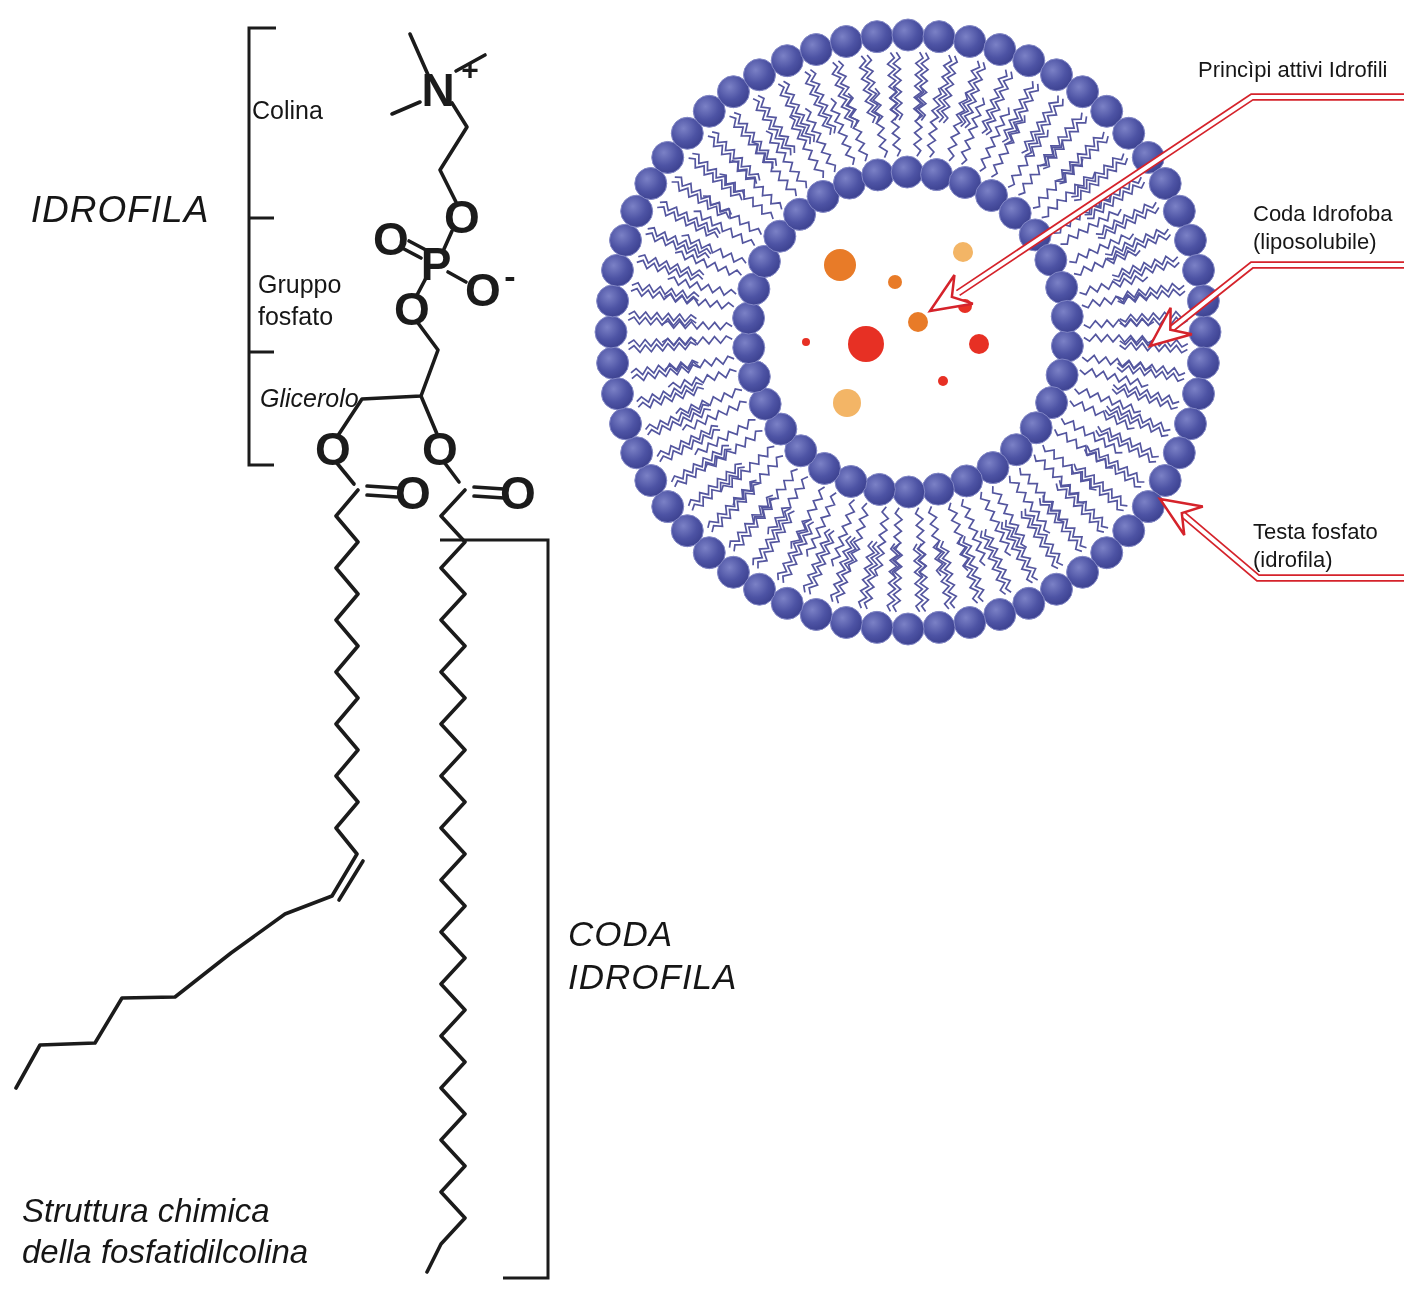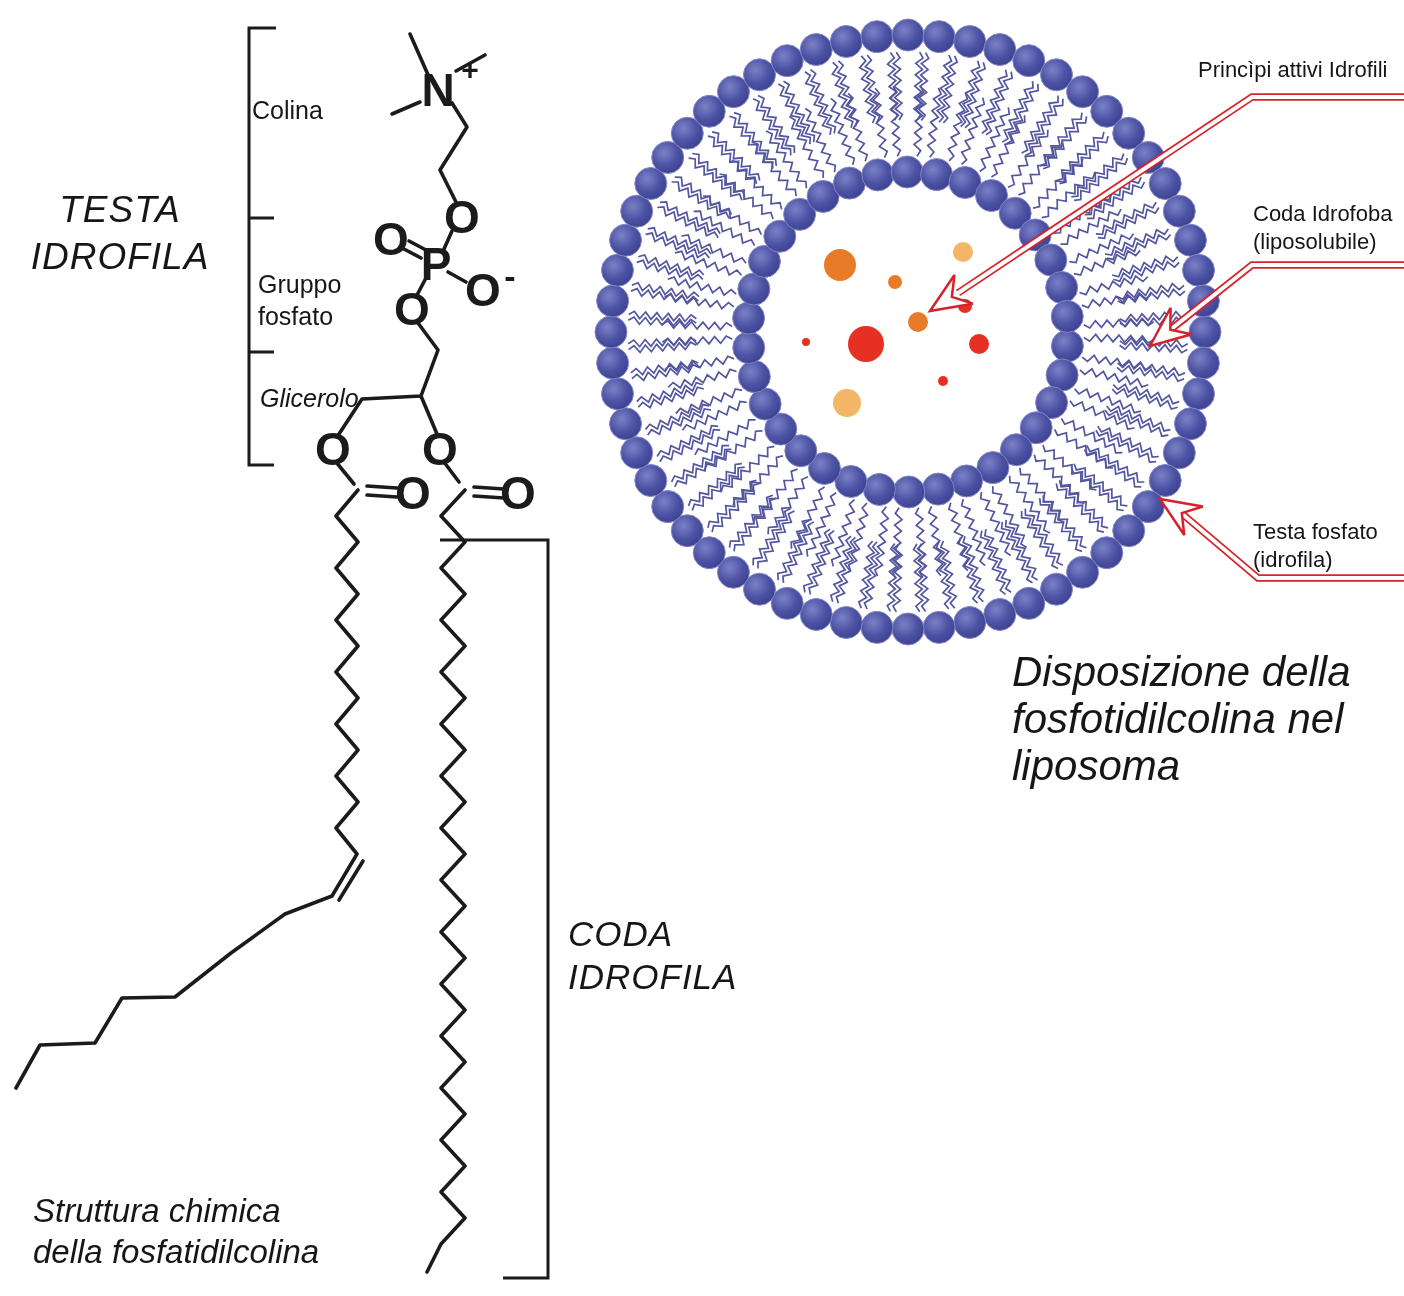--- a/index.html
+++ b/index.html
@@ -10,21 +10,21 @@
     font-family:"Liberation Sans", sans-serif;
     color:#161616;
     overflow:hidden;
   }
   svg{position:absolute;left:0;top:0;}
   .lbl{position:absolute;white-space:nowrap;}
   .italic{font-style:italic;}
   .sec-head{font-size:37px;line-height:47px;text-align:center;letter-spacing:1px;}
   .chem-lbl{font-size:25px;line-height:32px;}
   .sec-tail{font-size:35px;line-height:43px;letter-spacing:1px;margin-top:30px;}
-  .caption-sm{font-size:33px;line-height:41px;margin-left:11px;}
+  .caption-sm{font-size:33px;line-height:41px;}
   .caption-lg{font-size:42px;line-height:47px;}
   .anno{font-size:22px;line-height:28px;}
 </style>
 </head>
 <body>
 
 <div id="canvas">
 
   <svg id="chem-svg" width="600" height="1296" viewBox="0 0 600 1296">
     <g stroke="#1b1b1b" stroke-width="3.6" fill="none" stroke-linecap="round" stroke-linejoin="round">
@@ -400,21 +400,20 @@
         <polyline points="1404,265 1252,265 1170,330" fill="none" stroke="#d5232b" stroke-width="7.5" stroke-linejoin="miter"></polyline>
         <polyline points="1404,265 1252,265 1170,330 1170.3025890455187,329.75792876358497" fill="none" stroke="#ffffff" stroke-width="4" stroke-linejoin="miter"></polyline>
         <path d="M1150,346 L1170.6149365692959,307.73742833729153 L1170.3025890455187,329.75792876358497 L1191.8545681861465,334.28696785835456 Z" fill="#ffffff" stroke="#d5232b" stroke-width="2.5" stroke-linejoin="miter"></path>
         <polyline points="1404,578 1258,578 1180,512" fill="none" stroke="#d5232b" stroke-width="7.5" stroke-linejoin="miter"></polyline>
         <polyline points="1404,578 1258,578 1180,512 1181.7995340238165,513.1696971154807" fill="none" stroke="#ffffff" stroke-width="4" stroke-linejoin="miter"></polyline>
         <path d="M1160,499 L1202.8025466121476,506.54599254670575 L1181.7995340238165,513.1696971154807 L1184.2729426919036,535.0530755009274 Z" fill="#ffffff" stroke="#d5232b" stroke-width="2.5" stroke-linejoin="miter"></path>
       </g>
   </svg>
 
   <div class="lbl sec-head italic" style="left:10px;top:186px;width:220px;">
-    <div>TESTA</div>
     <div>IDROFILA</div>
   </div>
 
   <div class="lbl chem-lbl" style="left:252px;top:94px;text-align:center;">Colina</div>
 
   <div class="lbl chem-lbl" style="left:258px;top:268px;">
     <div>Gruppo</div>
     <div>fosfato</div>
   </div>
 
@@ -423,25 +422,20 @@
   <div class="lbl sec-tail italic" style="left:568px;top:882px;">
     <div>CODA</div>
     <div>IDROFILA</div>
   </div>
 
   <div class="lbl caption-sm italic" style="left:22px;top:1190px;">
     <div>Struttura chimica</div>
     <div>della fosfatidilcolina</div>
   </div>
 
-  <div class="lbl caption-lg italic" style="left:1012px;top:648px;">
-    <div>Disposizione della</div>
-    <div>fosfotidilcolina nel</div>
-    <div>liposoma</div>
-  </div>
 
   <div class="lbl anno" style="left:1198px;top:56px;">
     <div>Princìpi attivi Idrofili</div>
   </div>
 
   <div class="lbl anno" style="left:1253px;top:200px;">
     <div>Coda Idrofoba</div>
     <div>(liposolubile)</div>
   </div>
 

